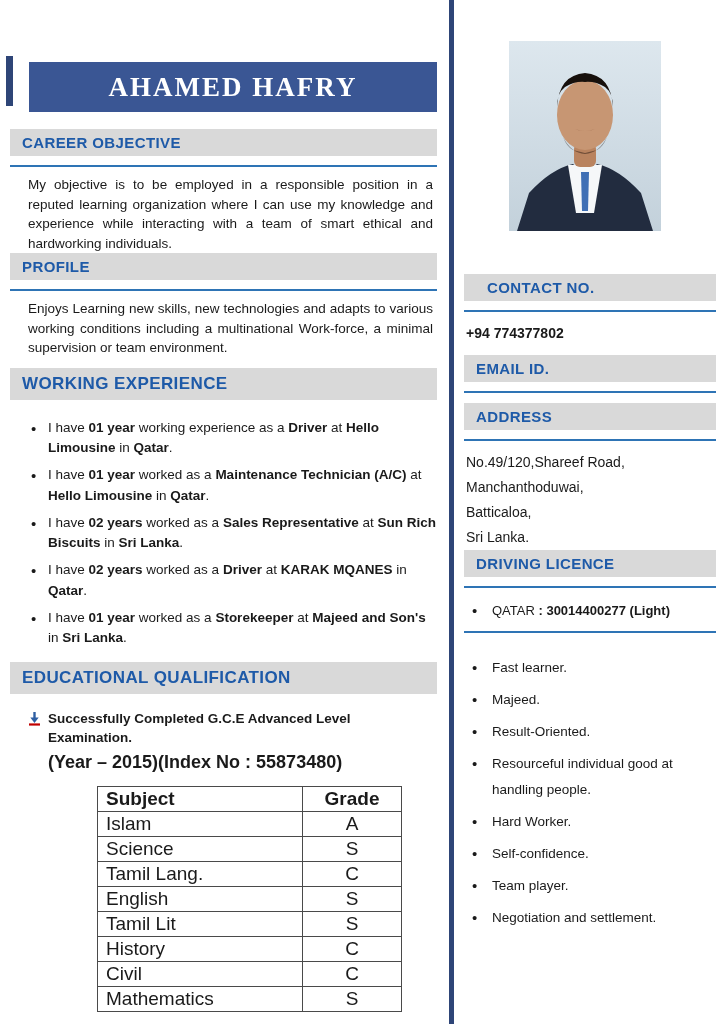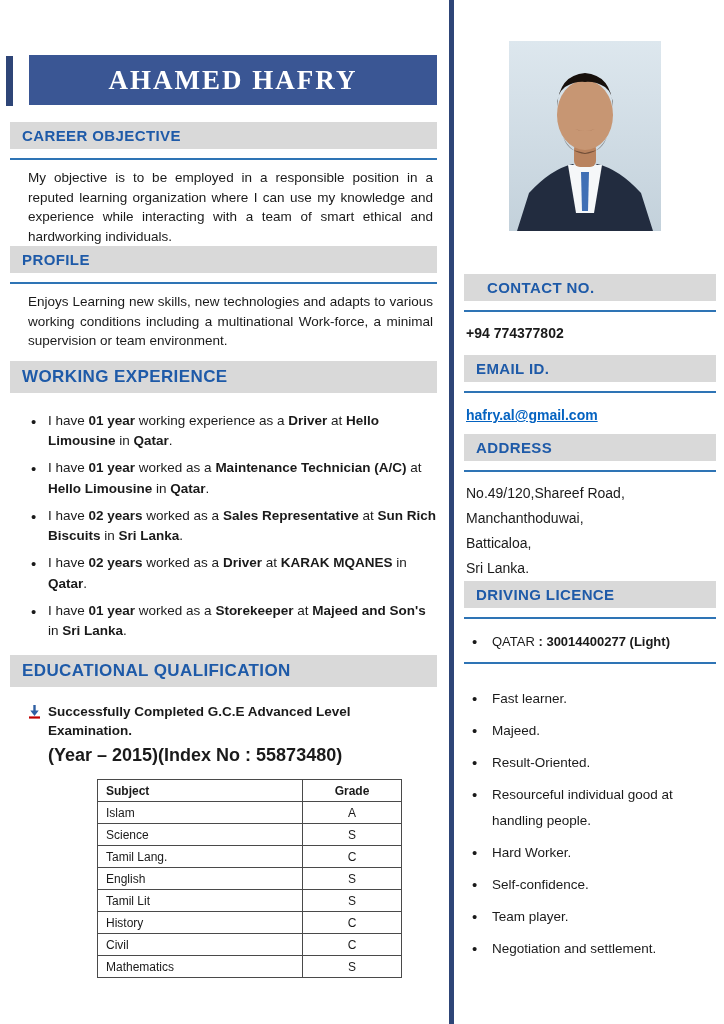--- a/index.html
+++ b/index.html
@@ -13,21 +13,21 @@
   }
   
   .divider {
     position:absolute; left:449px; top:0; width:5px; height:1024px;
     background:var(--divider_navy,#2e4577);
   }
   .accent-bar {
     position:absolute; left:6px; top:56px; width:7px; height:50px;
     background:var(--divider_navy,#2e4577);
   }
-  .left-col { position:absolute; left:10px; top:8px; width:427px; }
+  .left-col { position:absolute; left:10px; top:15px; width:427px; }
   .right-col { position:absolute; left:464px; top:0; width:252px; }
 
   
   .name-header {
     margin:47px 0 0 19px; width:408px; height:50px;
     background:var(--accent_navy,#3a5694);
     display:flex; align-items:center; justify-content:center;
   }
   .name-header h1 {
     margin:0; color:#ffffff; font-weight:bold;
@@ -69,21 +69,21 @@
   }
   .edu-icon { flex:0 0 auto; margin-top:1px; }
   .edu-line2 {
     display:flex; 
     margin:4px 0 0 38px; width:382px;
     font-weight:bold; font-size:18px;
   }
 
   table.grades { border-collapse:collapse; margin:13px 0 0 87px; }
   .grades th, .grades td {
-    border:1px solid #4a4a4a; font-size:12px; padding:1px 8px; height:19px;
+    border:1px solid #4a4a4a; font-size:19px; padding:1px 8px; height:19px;
   }
   .grades th { font-weight:bold; text-align:center; }
   .grades th:first-child, .grades td.subj { width:188px; text-align:left; }
   .grades th:last-child, .grades td.grade { width:82px; text-align:center; }
 
   
   .photo { display:block; margin:41px 0 0 45px; width:152px; height:190px; }
   .photo-top-gap { margin-top:43px;padding-left:23px; }
   .phone { margin:13px 0 0 2px; font-weight:bold; font-size:14px; }
   .email-wrap { margin:13px 0 0 2px; }
@@ -231,23 +231,20 @@
     <div class="section-bar photo-top-gap">
       <span>CONTACT NO.</span>
     </div>
     <div class="rule"></div>
     <div class="phone">+94 774377802</div>
 
     <div class="section-bar mt14">
       <span>EMAIL ID.</span>
     </div>
     <div class="rule"></div>
-    <div class="email-wrap">
-      <a href="#">hafry.al@gmail.com</a>
-    </div>
 
     <div class="section-bar mt10">
       <span>ADDRESS</span>
     </div>
     <div class="rule"></div>
     <div class="addr">
         <div>No.49/120,Shareef Road,</div>
         <div>Manchanthoduwai,</div>
         <div>Batticaloa,</div>
         <div>Sri Lanka.</div>

